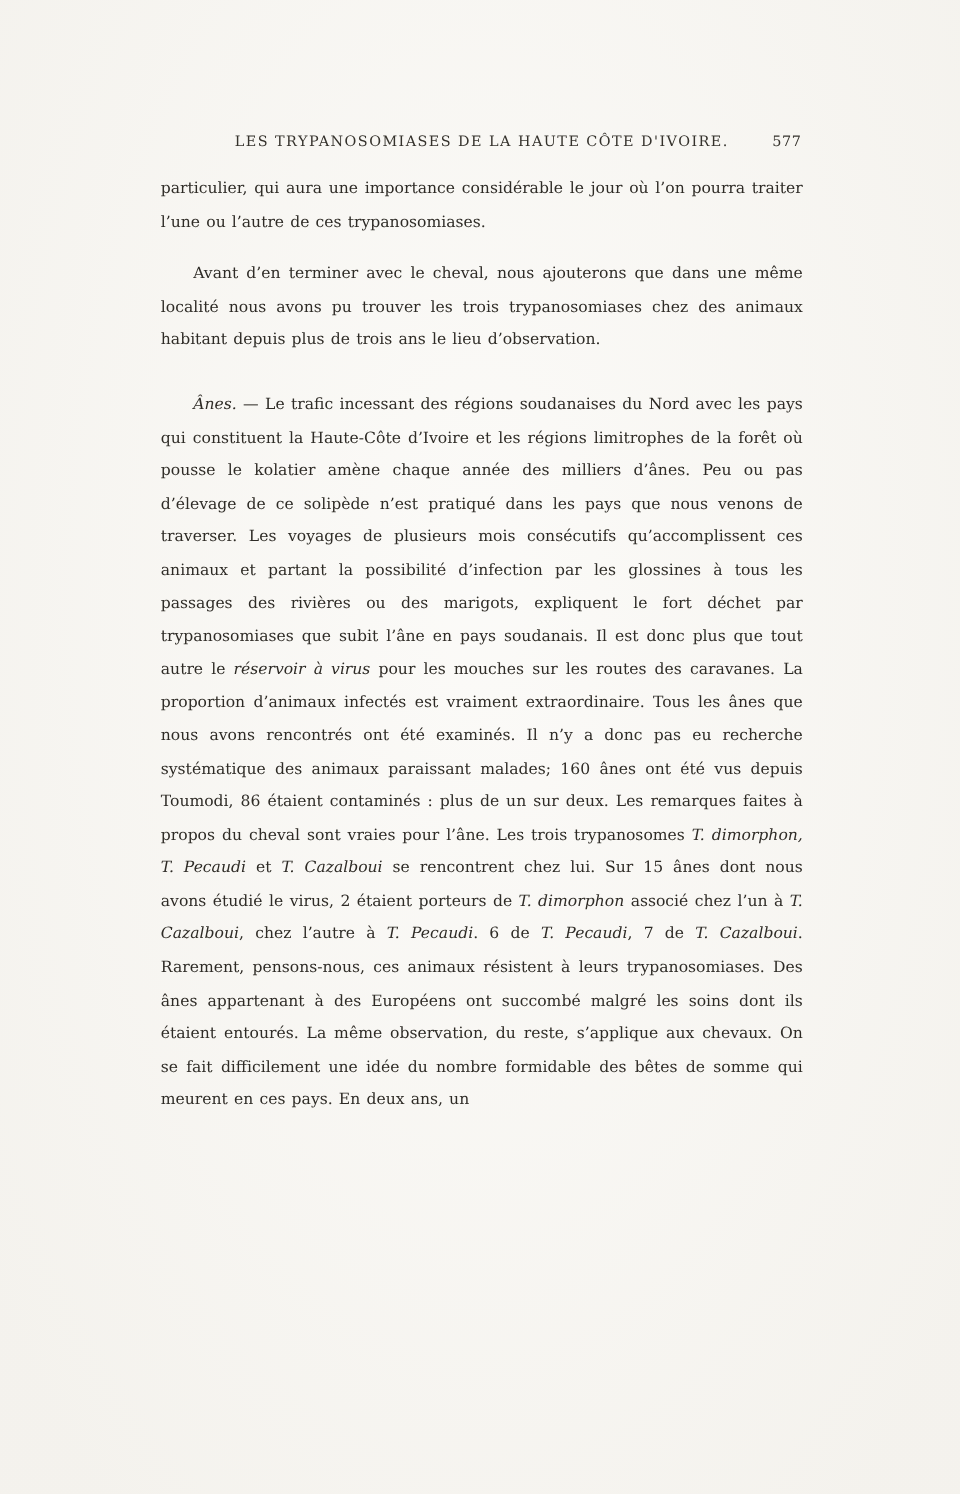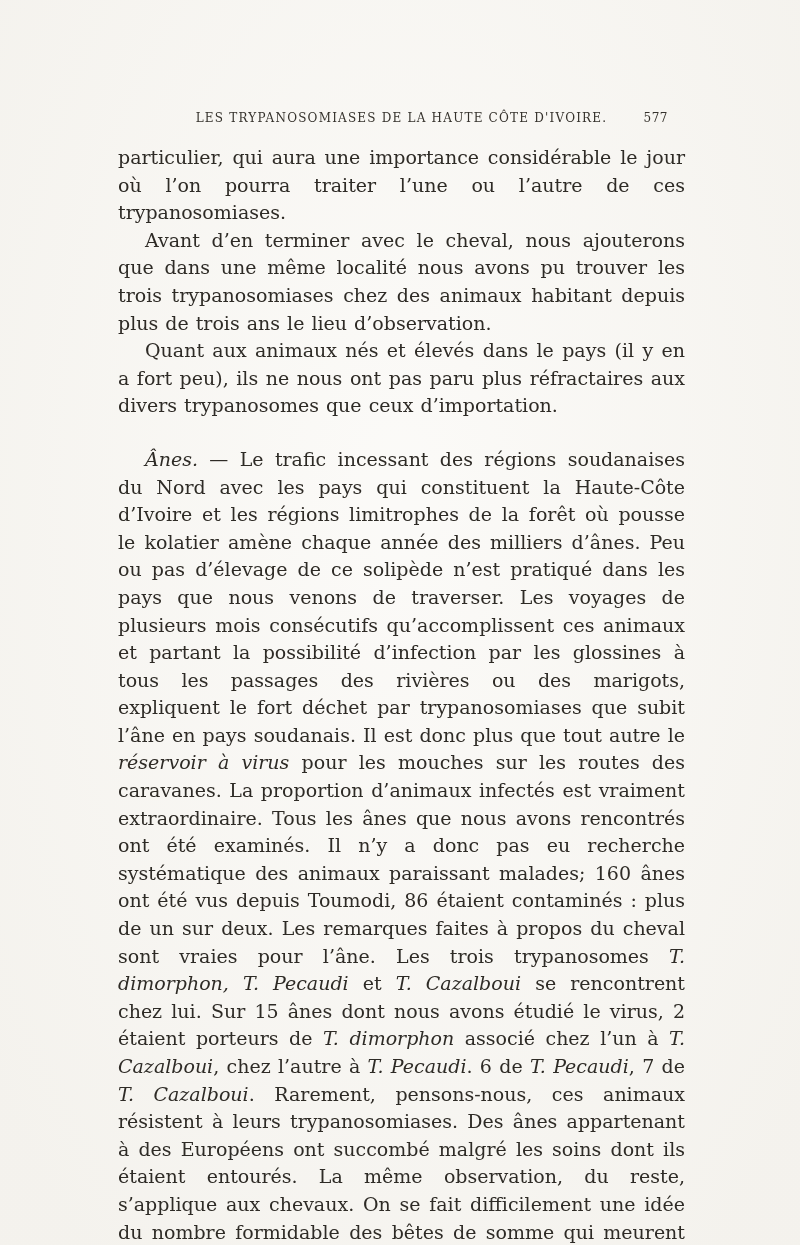--- a/index.html
+++ b/index.html
@@ -35,37 +35,36 @@
   .running-head .page-num {
     position: absolute;
     right: 17px;
     top: 0;
     letter-spacing: 0.5px;
   }
   .page-body {
     margin-top: 16px;
   }
   .para {
-    margin: 0;
+    margin: 16px;
     text-align: justify;
-    font-size: 19px;
+    font-size: 13px;
     line-height: 27.6px;
     word-spacing: 1px;
   }
   .para.indent { text-indent: 27px; }
   .para.space-before { margin-top: 26px; }
   .para i { }
 </style>
 </head>
 <body style="background: rgb(248, 246, 241); color: rgb(46, 43, 38);">
 
 <div class="sheet">
   <div class="running-head">
     <span>LES TRYPANOSOMIASES DE LA HAUTE CÔTE D'IVOIRE.</span>
     <span class="page-num">577</span>
   </div>
   <div class="page-body">
       <p class="para"><span>particulier, qui aura une importance considérable le jour où l’on pourra traiter l’une ou l’autre de ces trypanosomiases.</span></p>
       <p class="para indent"><span>Avant d’en terminer avec le cheval, nous ajouterons que dans une même localité nous avons pu trouver les trois trypanosomiases chez des animaux habitant depuis plus de trois ans le lieu d’observation.</span></p>
-      <p class="para indent"><span>Quant aux animaux nés et élevés dans le pays (il y en a fort peu), ils ne nous ont pas paru plus réfractaires aux divers trypanosomes que ceux d’importation.</span></p>
       <p class="para indent space-before"><i>Ânes.</i><span> — Le trafic incessant des régions soudanaises du Nord avec les pays qui constituent la Haute-Côte d’Ivoire et les régions limitrophes de la forêt où pousse le kolatier amène chaque année des milliers d’ânes. Peu ou pas d’élevage de ce solipède n’est pratiqué dans les pays que nous venons de traverser. Les voyages de plusieurs mois consécutifs qu’accomplissent ces animaux et partant la possibilité d’infection par les glossines à tous les passages des rivières ou des marigots, expliquent le fort déchet par trypanosomiases que subit l’âne en pays soudanais. Il est donc plus que tout autre le </span><i>réservoir à virus</i><span> pour les mouches sur les routes des caravanes. La proportion d’animaux infectés est vraiment extraordinaire. Tous les ânes que nous avons rencontrés ont été examinés. Il n’y a donc pas eu recherche systématique des animaux paraissant malades; 160 ânes ont été vus depuis Toumodi, 86 étaient contaminés : plus de un sur deux. Les remarques faites à propos du cheval sont vraies pour l’âne. Les trois trypanosomes </span><i>T. dimorphon, T. Pecaudi</i><span> et </span><i>T. Cazalboui</i><span> se rencontrent chez lui. Sur 15 ânes dont nous avons étudié le virus, 2 étaient porteurs de </span><i>T. dimorphon</i><span> associé chez l’un à </span><i>T. Cazalboui</i><span>, chez l’autre à </span><i>T. Pecaudi</i><span>. 6 de </span><i>T. Pecaudi</i><span>, 7 de </span><i>T. Cazalboui</i><span>. Rarement, pensons-nous, ces animaux résistent à leurs trypanosomiases. Des ânes appartenant à des Européens ont succombé malgré les soins dont ils étaient entourés. La même observation, du reste, s’applique aux chevaux. On se fait difficilement une idée du nombre formidable des bêtes de somme qui meurent en ces pays. En deux ans, un</span></p>
     </div>
 </div>
 
 </body></html>

